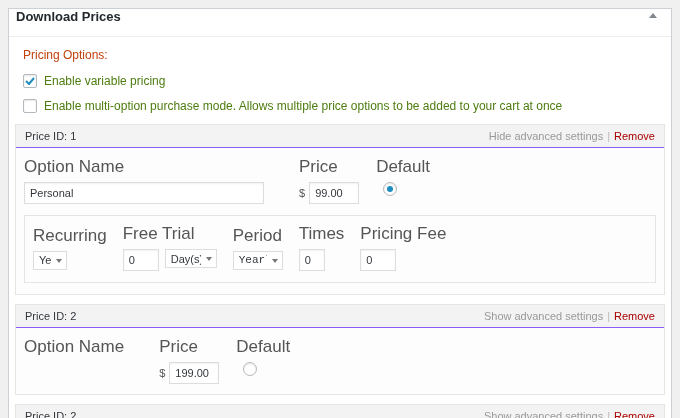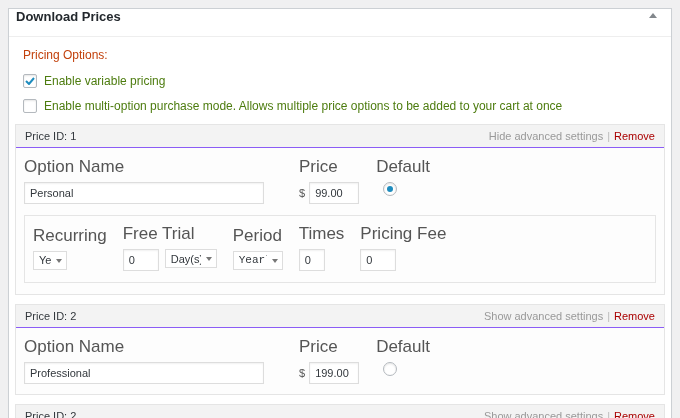--- a/index.html
+++ b/index.html
@@ -210,21 +210,20 @@
       <div class="price-header">
         <span class="price-id">Price ID: 2</span>
         <span class="header-links">
           <a class="adv-link">Show advanced settings</a><span class="sep">|</span><a class="remove-link">Remove</a>
         </span>
       </div>
       <div class="price-body">
         <div class="fields-row">
           <div class="field">
             <label class="field-label">Option Name</label>
-            <input class="text name-input" type="text" value="Professional" style="">
           </div>
           <div class="field price-field">
             <label class="field-label">Price</label>
             <div class="price-wrap">
               <span class="currency">$</span>
               <input class="text price-input" type="text" value="199.00" style="">
             </div>
           </div>
           <div class="field default-field">
             <label class="field-label">Default</label>

